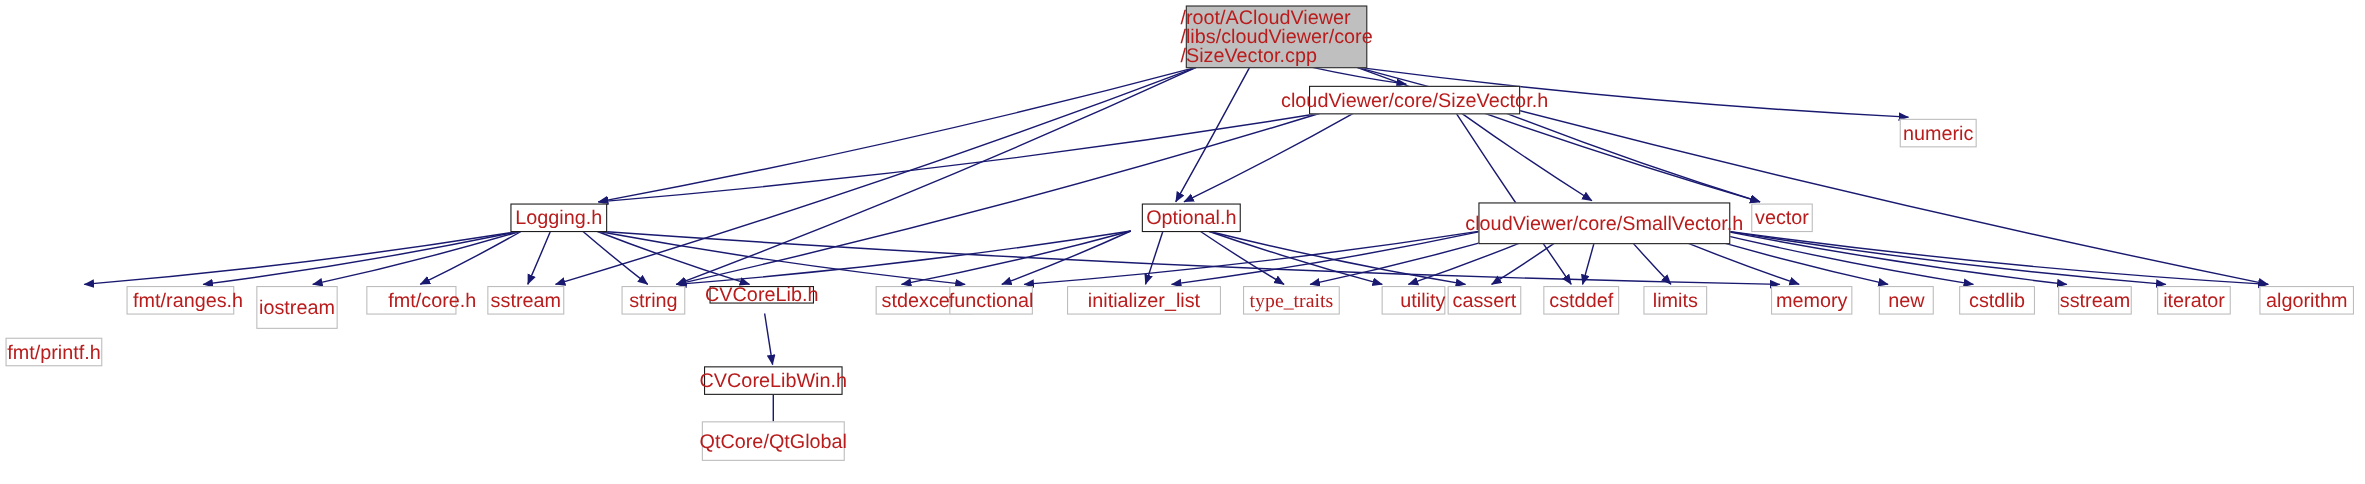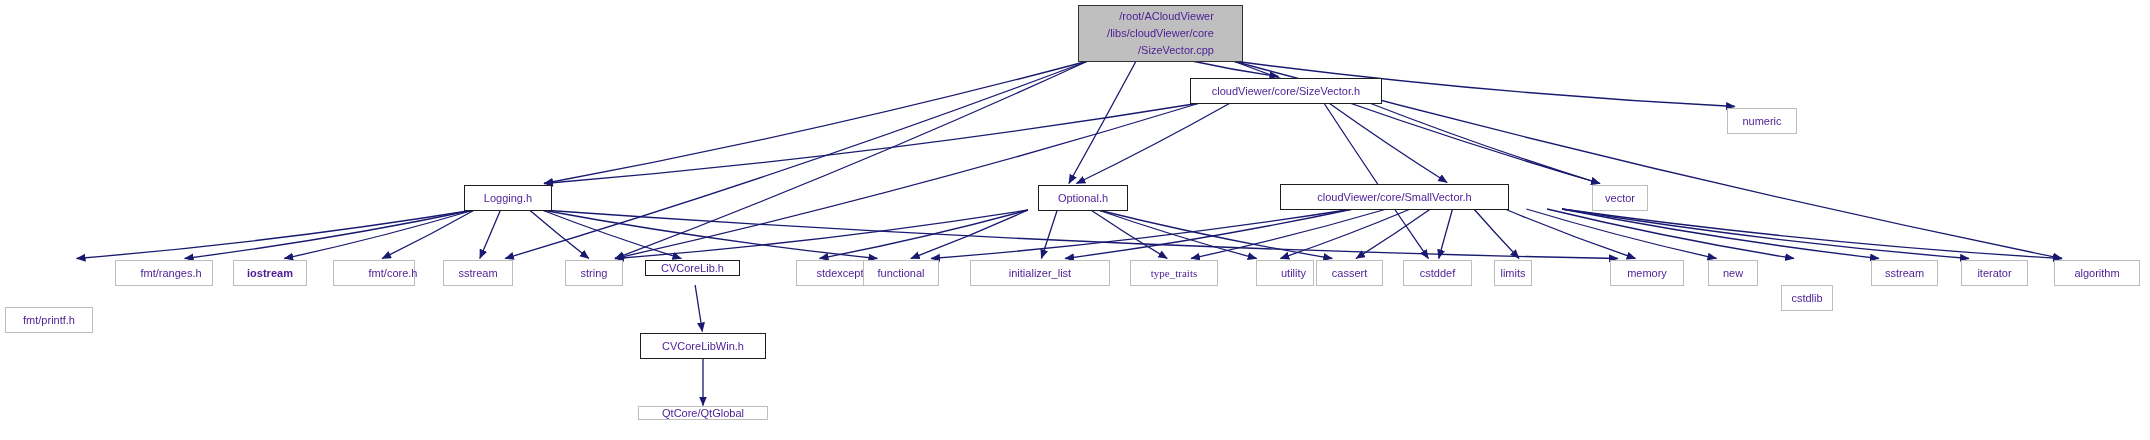--- a/index.html
+++ b/index.html
@@ -10,24 +10,24 @@
     background:#ffffff;
     overflow:hidden;
   }
   #edge-layer { position:absolute; left:0; top:0; width:2150px; height:440px; }
   .node {
     position:absolute;
     box-sizing:border-box;
     display:flex;
     align-items:center;
     justify-content:center;
-    text-align:right;
-    font-size:11px;
+    text-align:left;
+    font-size:18px;
     line-height:17px;
-    color:#4c1d95;
+    color:#b91c1c;
     background:#ffffff;
     white-space:pre-line;
     cursor:default;
   }
   .node.external { border:1px solid #bdbdbd; }
   .node.internal { border:1.5px solid #1d1d1d; cursor:pointer; }
   .node.current  { border:1.7px solid #333333; background:#bfbfbf; }
 </style>
 </head>
 <body>
@@ -88,39 +88,39 @@
       </g>
   </svg>
   <div id="node-layer">
       <div class="node current" style="left: 1078px; top: 5px; width: 165px; height: 57px; background: rgb(191, 191, 191);">/root/ACloudViewer
 /libs/cloudViewer/core
 /SizeVector.cpp</div>
       <div class="node internal" style="left: 1190px; top: 78px; width: 192px; height: 26px;">cloudViewer/core/SizeVector.h</div>
       <div class="node external" style="left: 1727px; top: 108px; width: 70px; height: 26px;">numeric</div>
       <div class="node internal" style="left: 464px; top: 185px; width: 88px; height: 26px;">Logging.h</div>
       <div class="node internal" style="left: 1038px; top: 185px; width: 90px; height: 26px;">Optional.h</div>
-      <div class="node internal" style="left: 1280px; top: 184px; width: 229px; height: 26px;">cloudViewer/core/SmallVector.h</div>
+      <div class="node internal" style="left: 1344px; top: 184px; width: 229px; height: 38px;">cloudViewer/core/SmallVector.h</div>
       <div class="node external" style="left: 1592px; top: 185px; width: 56px; height: 26px;">vector</div>
       <div class="node external" style="left: 5px; top: 260px; width: 88px; height: 26px; margin-top: 47px;">fmt/printf.h</div>
       <div class="node external" style="left: 115px; top: 260px; width: 98px; height: 26px; padding-left: 14px;">fmt/ranges.h</div>
-      <div class="node external" style="left: 233px; top: 260px; width: 74px; height: 26px; font-weight: bold;">iostream</div>
+      <div class="node external" style="left: 233px; top: 260px; width: 74px; height: 39px;">iostream</div>
       <div class="node external" style="left: 333px; top: 260px; width: 82px; height: 26px; padding-left: 38px;">fmt/core.h</div>
       <div class="node external" style="left: 443px; top: 260px; width: 70px; height: 26px;">sstream</div>
       <div class="node external" style="left: 565px; top: 260px; width: 58px; height: 26px;">string</div>
       <div class="node internal" style="left: 645px; top: 260px; width: 95px; height: 16px;">CVCoreLib.h</div>
       <div class="node external" style="left: 796px; top: 260px; width: 88px; height: 26px;">stdexcept</div>
       <div class="node external" style="left: 863px; top: 260px; width: 76px; height: 26px;">functional</div>
       <div class="node external" style="left: 970px; top: 260px; width: 140px; height: 26px;">initializer_list</div>
       <div class="node external" style="left: 1130px; top: 260px; width: 88px; height: 26px; font-family: Liberation Serif, serif;">type_traits</div>
       <div class="node external" style="left: 1256px; top: 260px; width: 58px; height: 26px; padding-left: 17px;">utility</div>
       <div class="node external" style="left: 1316px; top: 260px; width: 67px; height: 26px;">cassert</div>
       <div class="node external" style="left: 1403px; top: 260px; width: 69px; height: 26px;">cstddef</div>
-      <div class="node external" style="left: 1494px; top: 260px; width: 38px; height: 26px;">limits</div>
+      <div class="node external" style="left: 1494px; top: 260px; width: 58px; height: 26px;">limits</div>
       <div class="node external" style="left: 1610px; top: 260px; width: 74px; height: 26px;">memory</div>
       <div class="node external" style="left: 1708px; top: 260px; width: 50px; height: 26px;">new</div>
-      <div class="node external" style="left: 1781px; top: 260px; width: 52px; height: 26px; margin-top: 25px;">cstdlib</div>
+      <div class="node external" style="left: 1781px; top: 260px; width: 69px; height: 26px;">cstdlib</div>
       <div class="node external" style="left: 1871px; top: 260px; width: 67px; height: 26px;">sstream</div>
       <div class="node external" style="left: 1961px; top: 260px; width: 67px; height: 26px;">iterator</div>
       <div class="node external" style="left: 2054px; top: 260px; width: 86px; height: 26px;">algorithm</div>
       <div class="node internal" style="left: 640px; top: 333px; width: 126px; height: 26px;">CVCoreLibWin.h</div>
-      <div class="node external" style="left: 638px; top: 406px; width: 130px; height: 14px;">QtCore/QtGlobal</div>
+      <div class="node external" style="left: 638px; top: 383px; width: 130px; height: 36px;">QtCore/QtGlobal</div>
     </div>
 </div>
 
 </body></html>

